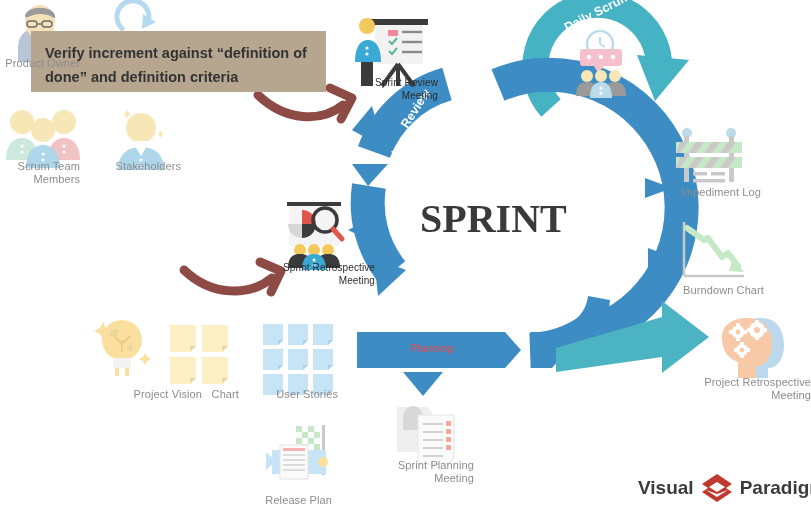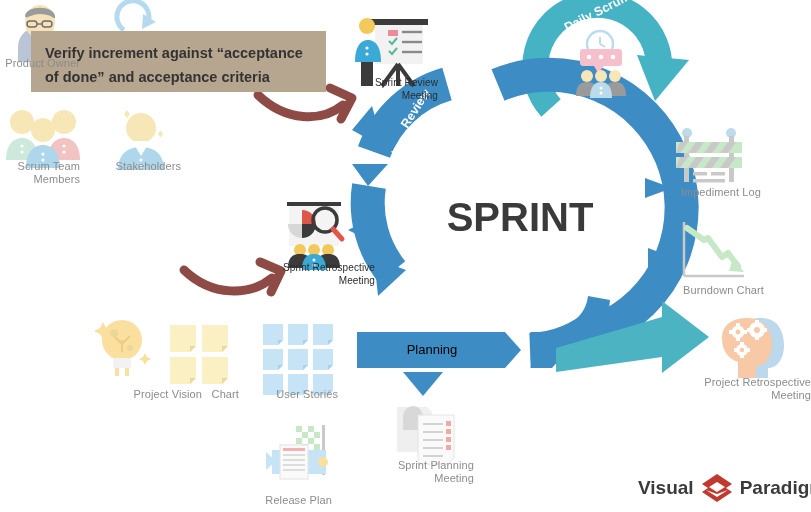--- a/index.html
+++ b/index.html
@@ -38,43 +38,42 @@
     line-height:24px;
     padding:10px 14px;
     box-sizing:border-box;
     font-family:"Liberation Sans", sans-serif;
   }
 
   
   #sprint-word{
     position:absolute;
     left:420px;top:195px;width:200px;
-    text-align:center;
     font-size:40px;
     font-weight:bold;
     color:#3a3a3a;
     letter-spacing:0px;
-    font-family:Liberation Sans, sans-serif;
+    font-family:Liberation Serif, serif;
   }
 
   .ringlabel{
     position:absolute;
     color:#ffffff;
     font-size:12.5px;
     font-weight:600;
     font-family:"Liberation Sans", sans-serif;
     white-space:nowrap;
   }
   #lbl-review{left:398px;top:123px;transform:rotate(-57deg);transform-origin:left top;}
   #lbl-retro{left:389px;top:215px;transform:rotate(-90deg);transform-origin:left top;}
   #lbl-impl{left:611px;top:138px;transform:rotate(80deg);transform-origin:left top;}
   #lbl-daily{left:562px;top:22px;transform:rotate(-27deg);transform-origin:left top;font-size:12.5px;}
   #planning-text{
     position:absolute;left:357px;top:342px;width:150px;text-align:center;
-    color:#000000;font-size:13px;font-family:"Liberation Sans", sans-serif;
+    color:#ef4444;font-size:11px;font-family:"Liberation Sans", sans-serif;
   }
 
   
   #vp-logo{
     position:absolute;left:638px;top:473px;
     display:flex;align-items:center;gap:6px;
     font-family:"Liberation Sans", sans-serif;
     font-weight:bold;font-size:19px;color:#3b3b3b;
   }
   #vp-logo .vp-mark{display:block;}
@@ -404,21 +403,21 @@
 
   <div id="sprint-word">SPRINT</div>
 
   <div class="ringlabel" id="lbl-review">Review</div>
   <div class="ringlabel" id="lbl-retro">Retrospect</div>
   <div class="ringlabel" id="lbl-impl">Implementation</div>
   <div class="ringlabel" id="lbl-daily">Daily Scrum</div>
 
   <div id="planning-text">Planning</div>
 
-  <div class="callout" style="left:31px;top:31px;width:295px;height:61px;">Verify increment against “acceptance of done” and acceptance criteria</div>
+  <div class="callout" style="left:31px;top:31px;width:295px;height:61px;">Verify increment against “definition of done” and definition criteria</div>
 
   <div class="ic-label" style="left:0px;top:57px;width:80px;">Product Owner</div>
   <div class="ic-label" style="left:0px;top:160px;width:80px;">Scrum Team
 Members</div>
   <div class="ic-label" style="left:101px;top:160px;width:80px;">Stakeholders</div>
 
   <div class="ic-label" style="left:82px;top:388px;width:80px;margin-left:40px;">Project Vision</div>
   <div class="ic-label" style="left:159px;top:388px;width:80px;">Chart</div>
   <div class="ic-label" style="left:258px;top:388px;width:80px;">User Stories</div>
   <div class="ic-label" style="left:252px;top:494px;width:80px;">Release Plan</div>

